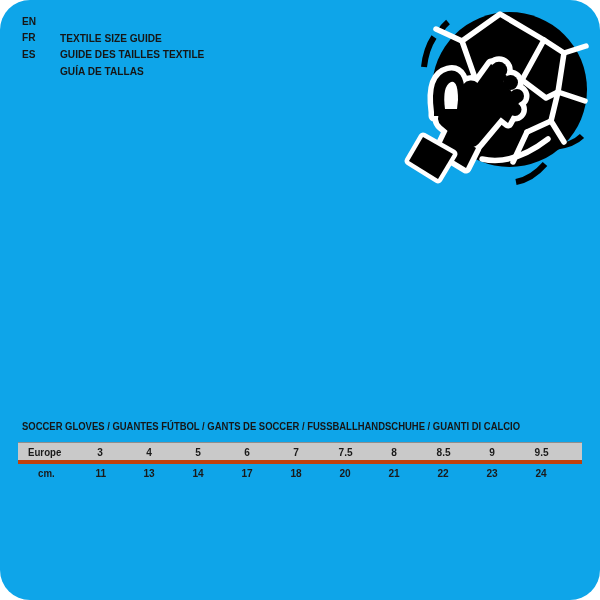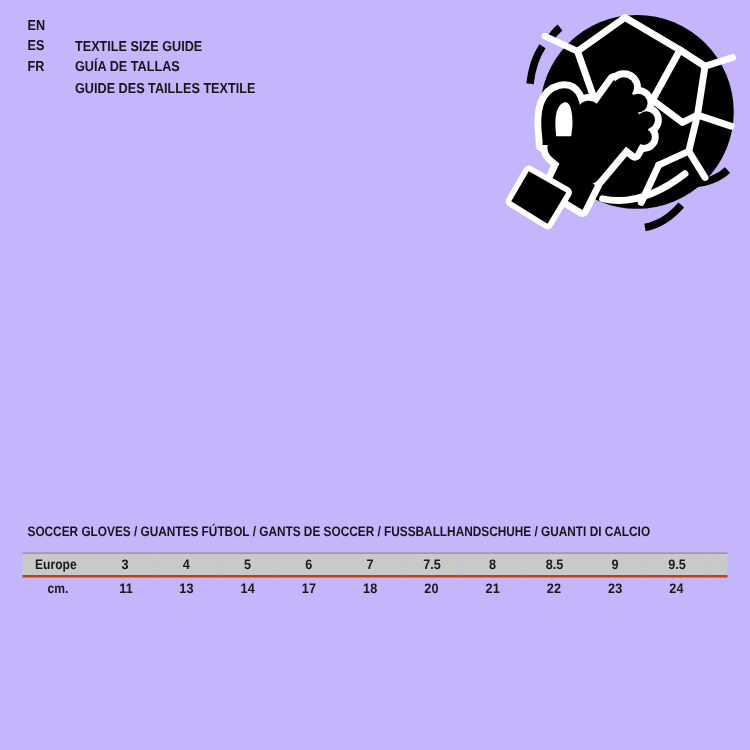--- a/index.html
+++ b/index.html
@@ -1,21 +1,21 @@
 <!DOCTYPE html>
 <html><head>
 <meta charset="utf-8">
 <style>
   html,body{margin:0;padding:0;}
   body{
     width:600px;height:600px;background:#ffffff;position:relative;overflow:hidden;
     font-family:"Liberation Sans","DejaVu Sans",sans-serif;
     -webkit-font-smoothing:antialiased;
   }
-  .page{position:absolute;inset:0;background:#c4b5fd;}
+  .page{position:absolute;inset:0;background:#0ea5e9;border-radius:30px;}
 
   
   .lang-list{position:absolute;left:22px;top:13px;}
   .lang-row{display:flex;height:16.4px;line-height:16.4px;}
   .lang-code{width:38px;font-size:11.5px;font-weight:bold;color:#161616;}
   .lang-label{font-size:11.5px;font-weight:bold;color:#161616;white-space:nowrap;margin-top:17px;}
   .cond{display:inline-block;transform:scaleX(0.88);transform-origin:0 50%;}
 
   
   .icon-box{position:absolute;left:398px;top:6px;width:200px;height:190px;}
@@ -28,42 +28,42 @@
   }
   .table-title .cond86{display:inline-block;transform:scaleX(0.86);transform-origin:0 50%;}
   table.size-table{
     position:absolute;left:18px;top:442px;width:564px;
     border-collapse:collapse;table-layout:fixed;
     border-top:1px solid #8e8e8e;
     font-size:11px;font-weight:bold;color:#1a1a1a;
   }
   table.size-table td{padding:0;height:17px;text-align:center;vertical-align:middle;}
   table.size-table tr.row-europe{background:#c9c9c9;}
-  table.size-table tr.row-europe td{border-bottom:2px solid #c2410c;}
+  table.size-table tr.row-europe td{border-bottom:4px solid #c2410c;}
   td.row-label{text-align:left;padding-left:4px;}
   td.row-label .cond{transform-origin:0 50%;}
   td .num{display:inline-block;transform:scaleX(0.92);transform-origin:50% 50%;}
 </style>
 </head>
 <body>
 
 <div class="page">
 
   <section class="lang-list">
     <div class="lang-row">
       <span class="lang-code"><span class="cond">EN</span></span>
       <span class="lang-label"><span class="cond">TEXTILE SIZE GUIDE</span></span>
     </div>
     <div class="lang-row">
+      <span class="lang-code"><span class="cond">FR</span></span>
+      <span class="lang-label"><span class="cond">GUIDE DES TAILLES TEXTILE</span></span>
+    </div>
+    <div class="lang-row">
       <span class="lang-code"><span class="cond">ES</span></span>
       <span class="lang-label"><span class="cond">GUÍA DE TALLAS</span></span>
-    </div>
-    <div class="lang-row">
-      <span class="lang-code"><span class="cond">FR</span></span>
-      <span class="lang-label"><span class="cond">GUIDE DES TAILLES TEXTILE</span></span>
     </div>
   </section>
 
   <div class="icon-box">
     <svg viewBox="0 0 200 190" xmlns="http://www.w3.org/2000/svg">
 
       <g fill="none" stroke="#000" stroke-width="6" stroke-linecap="butt">
         <path d="M50 16 Q45 20 42 26"></path>
         <path d="M36 31 Q28 43 26 61"></path>
       </g>

